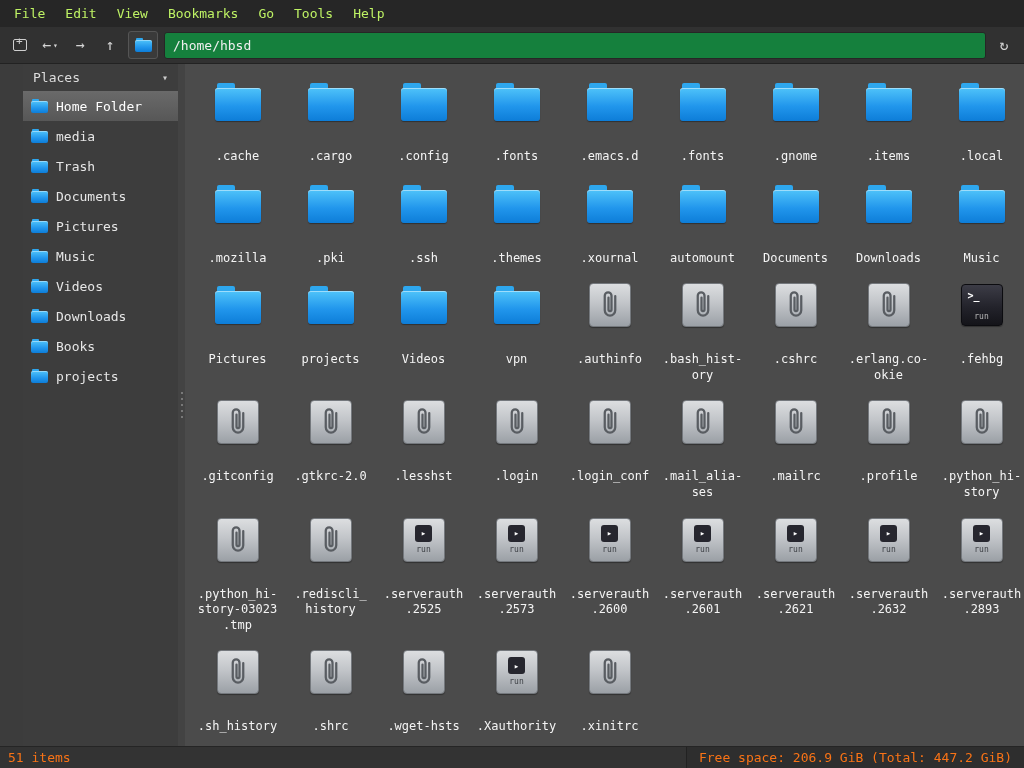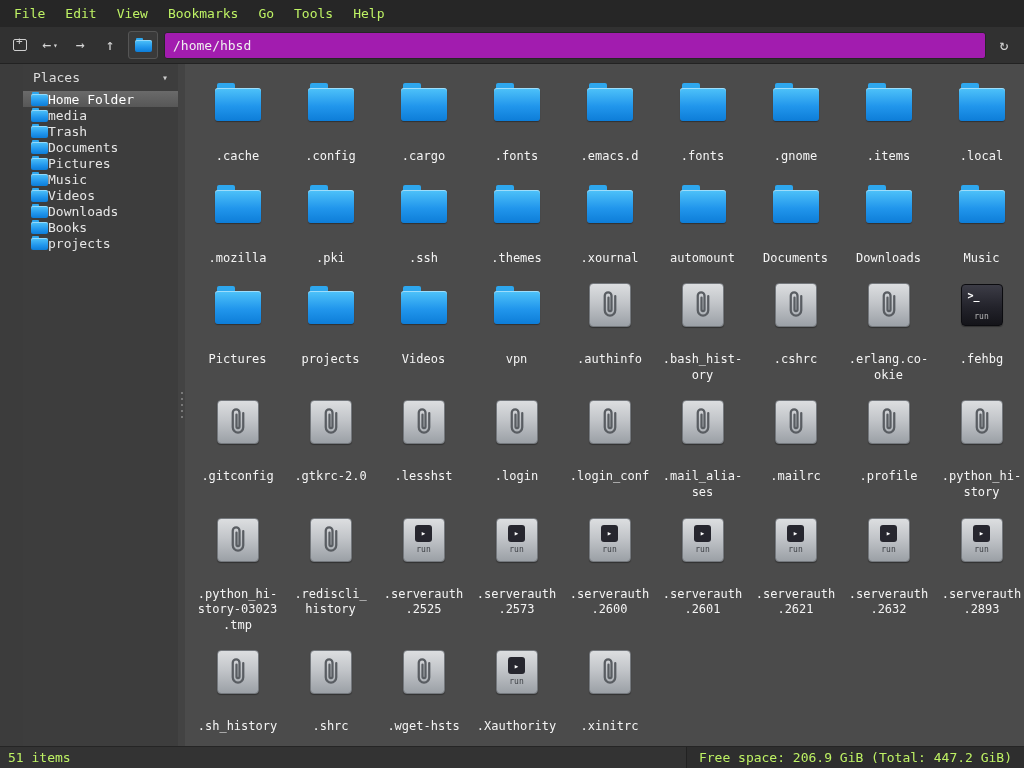--- a/index.html
+++ b/index.html
@@ -31,42 +31,42 @@
   }
   .tb-caret { font-size: 8px; margin-left: 2px; }
   .newtab-glyph { width: 14px; height: 12px; border: 1px solid #cfcfcf; border-radius: 2px;
     position: relative; display: inline-block; }
   .newtab-glyph::after { content: "+"; position: absolute; top: -5px; left: 2px; font-size: 11px; color: #cfcfcf; }
   .home-btn {
     width: 30px; height: 28px; border: 1px solid #555; border-radius: 3px; background: #3a3a3a;
     display: flex; align-items: center; justify-content: center;
   }
   .path-entry {
-    flex: 1; height: 27px; background: #a21caf; border: 1px solid #262626; border-radius: 3px;
+    flex: 1; height: 27px; background: #15803d; border: 1px solid #262626; border-radius: 3px;
     color: #efefef; font-family: inherit; font-size: 13px; padding: 0 8px; outline: none;
   }
   
   .mini-folder { position: relative; width: 17px; height: 14px; display: inline-block; flex: none; }
   .mini-folder .mf-tab { position: absolute; top: 0; left: 1px; width: 7px; height: 4px;
     background: #2ea7ee; border-radius: 1px 1px 0 0; }
   .mini-folder .mf-body { position: absolute; top: 2px; left: 0; width: 17px; height: 12px;
     border-radius: 2px; background: linear-gradient(180deg, #4fc3f9 0%, #2196ec 60%, #0d7dd8 100%);
     box-shadow: inset 0 1px 0 rgba(255,255,255,.4); }
 
   
   .content { flex: 1; display: flex; overflow: hidden; padding-left: 23px; }
 
   .sidebar { width: 155px; flex: none; background: #3d3d3d; display: flex; flex-direction: column; }
   .places-header {
     height: 27px; display: flex; align-items: center; padding: 0 10px; color: #dddddd;
     font-size: 13px;
   }
   .places-caret { margin-left: auto; font-size: 10px; color: #cccccc; }
   .sb-item {
-    height: 16px; display: flex; align-items: center; padding: 0 4px 0 8px;
+    height: 30px; display: flex; align-items: center; gap: 8px; padding: 0 4px 0 8px;
     font-size: 13px; color: #e6e6e6; cursor: default;
   }
   .sb-item.selected { background: linear-gradient(180deg, #6a6a6a, #575757); color: #ffffff; }
 
   .splitter { width: 7px; flex: none; background: #434343; display: flex; align-items: center; justify-content: center; }
   .grip { display: flex; flex-direction: column; gap: 4px; }
   .grip i { width: 2px; height: 2px; background: #8a8a8a; border-radius: 50%; display: block; }
 
   .main { flex: 1; background: #4b4b4b; overflow: hidden; padding: 8px 4px 4px 6px; }
   .file-grid { display: grid; grid-template-columns: repeat(9, 93px); justify-content: start; }
@@ -105,21 +105,21 @@
     background: linear-gradient(180deg, #3c3c46 0%, #23232b 55%, #141419 100%);
     position: relative; box-shadow: 0 1px 1px rgba(0,0,0,.35);
   }
   .script-tile .prompt { position: absolute; top: 5px; left: 6px; color: #ffffff; font-size: 10px; font-weight: bold; }
   .script-tile .run-label2 { position: absolute; bottom: 4px; left: 0; right: 0; text-align: center;
     font-size: 8px; color: #b9b9b9; line-height: 1; }
 
   
   .statusbar {
     height: 22px; background: #333333; border-top: 1px solid #252525; flex: none;
-    display: flex; align-items: center; font-size: 13px; color: #bef264;
+    display: flex; align-items: center; font-size: 13px; color: #f97316;
   }
   .status-left { padding: 0 8px; }
   .status-right {
     margin-left: auto; height: 100%; display: flex; align-items: center;
     border-left: 1px solid #222; background: #2e2e2e; padding: 9px 12px;
   }
 </style>
 </head>
 <body>
 
@@ -260,30 +260,30 @@
           </div>
     <div class="file-label">.cache</div>
   </div>
         <div class="file-cell">
     <div class="icon-slot">
             <div class="folder-icon">
               <div class="f-tab"></div>
               <div class="f-body"></div>
             </div>
           </div>
+    <div class="file-label">.cargo</div>
+  </div>
+        <div class="file-cell">
+    <div class="icon-slot">
+            <div class="folder-icon">
+              <div class="f-tab"></div>
+              <div class="f-body"></div>
+            </div>
+          </div>
     <div class="file-label">.config</div>
-  </div>
-        <div class="file-cell">
-    <div class="icon-slot">
-            <div class="folder-icon">
-              <div class="f-tab"></div>
-              <div class="f-body"></div>
-            </div>
-          </div>
-    <div class="file-label">.cargo</div>
   </div>
         <div class="file-cell">
     <div class="icon-slot">
             <div class="folder-icon">
               <div class="f-tab"></div>
               <div class="f-body"></div>
             </div>
           </div>
     <div class="file-label">.fonts</div>
   </div>

